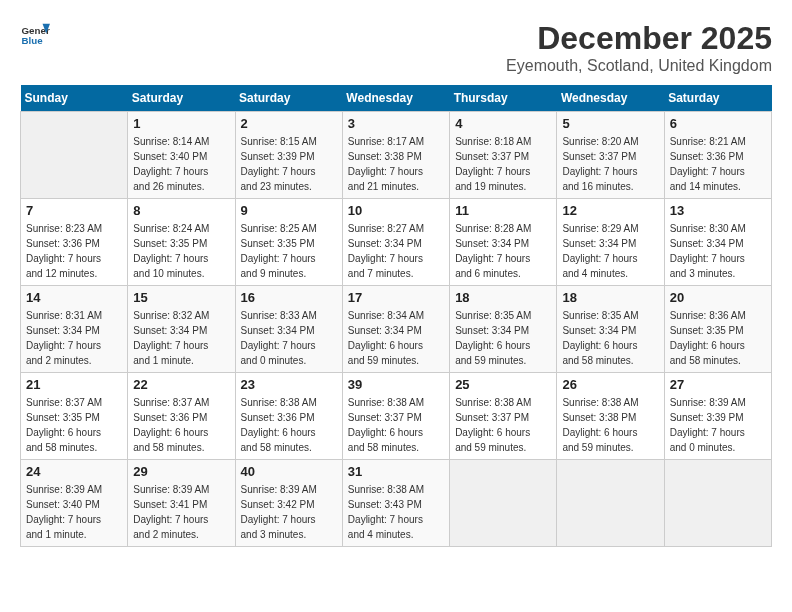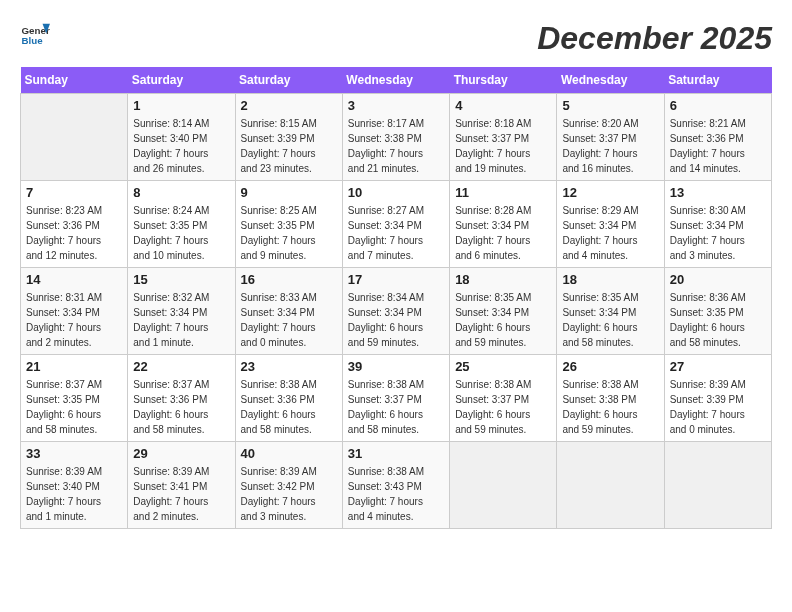--- a/index.html
+++ b/index.html
@@ -25,33 +25,32 @@
       width: 30px;
       height: 30px;
     }
     .title-block {
       text-align: right;
     }
     .month-title {
       font-size: 32px;
       font-weight: bold;
       color: #333;
-      font-style: italic;
     }
     .location-title {
       font-size: 16px;
       color: #555;
     }
     table {
       width: 100%;
       border-collapse: collapse;
       font-size: 11px;
     }
     thead tr th {
-      background-color: #8b5cf6;
+      background-color: #0369a1;
       color: #fff;
       padding: 6px 4px;
       text-align: left;
       font-size: 12px;
       font-weight: bold;
     }
     tbody tr td {
       border: 1px solid #ccc;
       vertical-align: top;
       padding: 4px 5px;
@@ -85,20 +84,21 @@
 <div class="header">
   <div class="logo">
     <svg class="logo-icon" viewBox="0 0 40 40" xmlns="http://www.w3.org/2000/svg">
       <text x="2" y="18" font-size="13" font-weight="bold" fill="#333" font-family="Arial">General</text>
       <text x="2" y="32" font-size="13" font-weight="bold" fill="#1a6faf" font-family="Arial">Blue</text>
       <polygon points="30,5 40,5 35,18" fill="#1a6faf"></polygon>
     </svg>
   </div>
   <div class="title-block">
     <div class="month-title">December 2025</div>
+    <div class="location-title">Eyemouth, Scotland, United Kingdom</div>
   </div>
 </div>
 
 <table>
   <thead>
     <tr>
       <th>Sunday</th>
       <th>Saturday</th>
       <th>Saturday</th>
       <th>Wednesday</th>
@@ -220,21 +220,21 @@
           <div class="day-number">26</div>
           <div class="day-info">Sunrise: 8:38 AM<br>Sunset: 3:38 PM<br>Daylight: 6 hours<br>and 59 minutes.</div>
         </td>
         <td>
           <div class="day-number">27</div>
           <div class="day-info">Sunrise: 8:39 AM<br>Sunset: 3:39 PM<br>Daylight: 7 hours<br>and 0 minutes.</div>
         </td>
       </tr>
       <tr>
         <td>
-          <div class="day-number">33</div>
+          <div class="day-number">24</div>
           <div class="day-info">Sunrise: 8:39 AM<br>Sunset: 3:40 PM<br>Daylight: 7 hours<br>and 1 minute.</div>
         </td>
         <td>
           <div class="day-number">29</div>
           <div class="day-info">Sunrise: 8:39 AM<br>Sunset: 3:41 PM<br>Daylight: 7 hours<br>and 2 minutes.</div>
         </td>
         <td>
           <div class="day-number">40</div>
           <div class="day-info">Sunrise: 8:39 AM<br>Sunset: 3:42 PM<br>Daylight: 7 hours<br>and 3 minutes.</div>
         </td>

